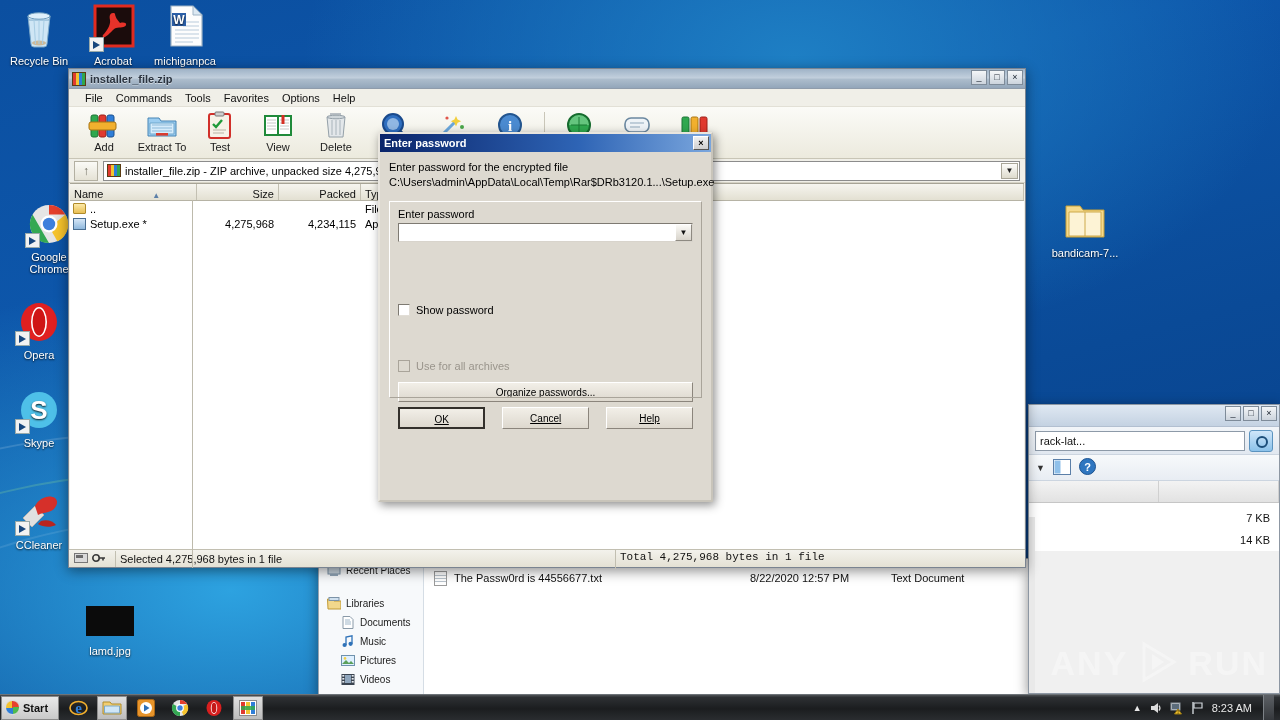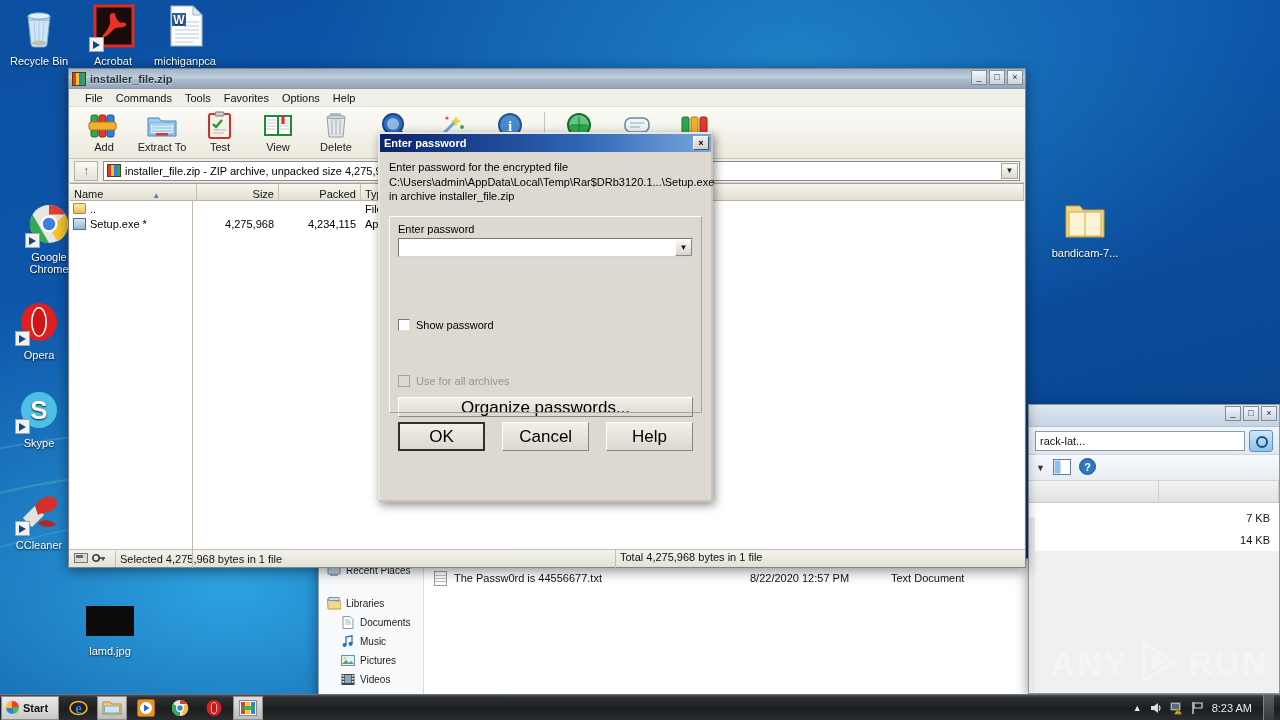--- a/index.html
+++ b/index.html
@@ -193,21 +193,21 @@
     position: absolute; left: 69px; top: 200px; width: 124px; bottom: 152px;
     border-right: 1px solid #bdbaac; pointer-events: none;
   }
   #winrar .statusbar {
     height: 18px; display: flex; align-items: center;
     background: linear-gradient(to bottom,#f3f2ec,#e4e1d4);
     border-top: 1px solid #c2bfb1; font-size: 11px; color: #111;
   }
   .sb-icons { width: 46px; display: flex; align-items: center; gap: 4px; padding-left: 5px; }
   .sb-left { flex: 0 0 500px; border-left: 1px solid #c2bfb1; padding-left: 4px; height: 16px; line-height: 16px; }
-  .sb-right { flex: 1; border-left: 1px solid #c2bfb1; padding-left: 4px; height: 20px; line-height: 16px; }
+  .sb-right { flex: 1; border-left: 1px solid #c2bfb1; padding-left: 4px; height: 20px; line-height: 16px; font-family: Liberation Mono, monospace; }
 
   
   #pwdlg {
     position: absolute; left: 378px; top: 132px; width: 335px; height: 370px;
     background: #ddd9d0;
     border: 2px solid #c8c4ba;
     border-top-color: #e8e5de; border-left-color: #e8e5de;
     box-shadow: 2px 3px 9px rgba(0,0,0,.45);
   }
   #pwdlg .dlg-title {
@@ -256,29 +256,29 @@
     width: 12px; height: 12px; background: #fff;
     border: 1px solid #7e7a72; border-right-color: #e2ded6; border-bottom-color: #e2ded6;
     flex: none;
   }
   .chkbox.dim { background: #ddd9d0; border-color: #a9a49a; }
   .btn {
     background: linear-gradient(to bottom,#f2efe8,#ddd8ce);
     border: 1px solid #8b8steel;
     border: 1px solid #8b857c;
     border-top-color: #fff; border-left-color: #fff;
-    font-size: 17px; color: #000; text-align: center;
+    font-size: 10px; color: #000; text-align: center;
     font-family: "Liberation Sans", sans-serif;
   }
   .btn.default { border: 2px solid #33302b; }
   .orgbtn { width: 100%; height: 20px; line-height: 17px; margin-top: 54px; }
   .dlg-buttons {
     display: flex; gap: 17px; padding: 9px 9px 0 9px; justify-content: center;
   }
-  .dlg-buttons .btn { width: 101px; height: 29px; line-height: 19px; }
+  .dlg-buttons .btn { width: 101px; height: 22px; line-height: 19px; text-decoration: underline; }
 
   
   #explorer {
     left: 318px; top: 558px; width: 800px; height: 140px;
     background: #f4f4f4; border: 1px solid #9aa4b0;
     display: flex; overflow: hidden;
   }
   #explorer .nav {
     width: 160px; background: #f7f9fb; border-right: 1px solid #d5dde5;
     padding: 2px 0 0 8px; font-size: 10px; color: #1b1b1b;
@@ -845,21 +845,20 @@
 
   <div id="pwdlg">
     <div class="dlg-title">
       <span class="t">Enter password</span>
       <div class="dlg-x">×</div>
     </div>
 
     <div class="dlg-body">
       <div class="dlg-msg">Enter password for the encrypted file</div>
       <div class="dlg-msg">C:\Users\admin\AppData\Local\Temp\Rar$DRb3120.1...\Setup.exe</div>
-      <div class="dlg-msg">in archive installer_file.zip</div>
 
       <div class="grp">
         <div class="grp-inner"></div>
         <div class="flabel">Enter password</div>
         <div class="pw-combo">
           <input class="pw-input" type="text" autocomplete="off" value="" style="">
           <span class="pw-arrow">▼</span>
         </div>
 
         <div class="chkrow" style="margin-top:62px;">

